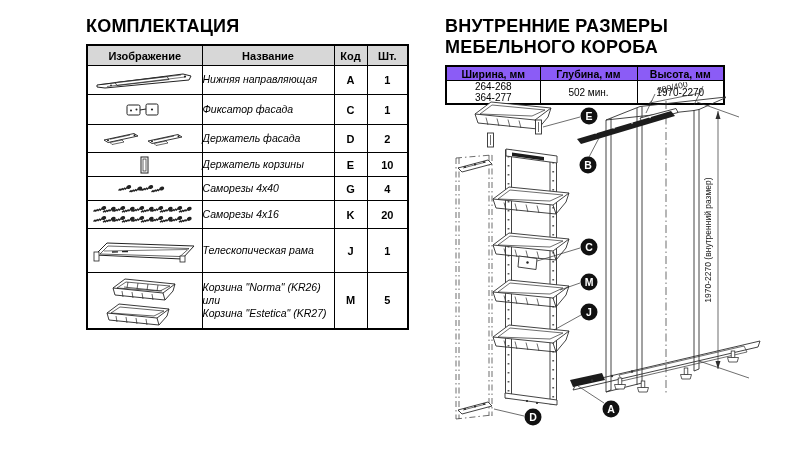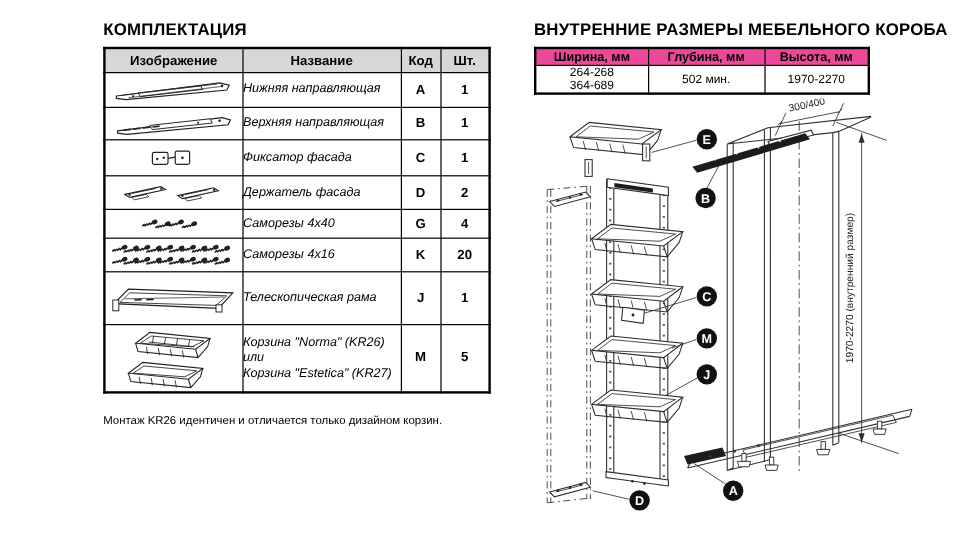--- a/index.html
+++ b/index.html
@@ -1,37 +1,37 @@
 <!DOCTYPE html>
 <html><head>
 <meta charset="utf-8">
 <style>
   html,body{margin:0;padding:0;}
   body{
     width:800px;height:450px;background:#ffffff;position:relative;
     font-family:"Liberation Sans",sans-serif;color:#000;overflow:hidden;
   }
-  .section-title{font-weight:bold;font-size:14px;letter-spacing:.2px;margin:0 0 7px 0;}
+  .section-title{font-weight:bold;font-size:18px;letter-spacing:.2px;margin:0 0 7px 0;}
   
   #kit{position:absolute;left:86px;top:16px;}
   table{border-collapse:collapse;background:#fff;padding-left:18px;}
   table.kit-table{width:321px;table-layout:fixed;border:2px solid #000;}
   table.kit-table th, table.kit-table td{border:1px solid #000;padding:0;}
   table.kit-table th{background:#d7d7d7;font-size:11px;font-weight:bold;height:19px;}
   td.img-cell{text-align:center;vertical-align:middle;}
   td.img-cell svg{display:block;margin:0 auto;}
   td.name-cell{font-size:10.5px;text-align:left;padding-left:8px;vertical-align:middle;line-height:1.25;font-style:italic;}
   td.code-cell, td.qty-cell{font-size:11px;font-weight:bold;text-align:center;vertical-align:middle;}
   .or-line{}
   #kit-footnote{margin-top:16px;font-size:9.5px;line-height:1.4;}
   
   #dims{position:absolute;left:445px;top:16px;}
   table.dims-table{width:278px;table-layout:fixed;border:2px solid #000;}
   table.dims-table th, table.dims-table td{border:1px solid #000;padding:0;}
-  table.dims-table th{background:#ec4899;font-size:10.5px;font-weight:bold;height:13px;}
+  table.dims-table th{background:#8b5cf6;font-size:10.5px;font-weight:bold;height:13px;}
   table.dims-table td{font-size:10px;text-align:center;vertical-align:middle;height:22px;line-height:1.1;}
   
   #diagram{position:absolute;left:440px;top:82px;}
   .ln{stroke:#2f2f2f;stroke-width:0.9;fill:none;}
   .thin{stroke:#2f2f2f;stroke-width:0.7;fill:none;}
   .wf{fill:#ffffff;stroke:#2f2f2f;stroke-width:0.9;}
   .dk{fill:#1c1c1c;stroke:none;}
   .dimtext{font-size:8.5px;fill:#222;}
   .callout-circle{fill:#111;}
   .callout-letter{fill:#fff;font-size:10.5px;font-weight:bold;text-anchor:middle;}
@@ -88,34 +88,20 @@
           <svg width="100" height="20">
             <polygon points="2,15 88,4 96,6 94,10 10,18 2,17" fill="#fff" stroke="#222" stroke-width="1"></polygon>
             <polygon points="20,12.5 72,6.5 74,9.5 22,15.5" fill="#fff" stroke="#222" stroke-width="0.8"></polygon>
             <path d="M6,14.5 L86,5 M12,16.5 L90,7" stroke="#222" stroke-width="0.6" fill="none"></path>
             <circle cx="90" cy="6.6" r="1.1" fill="#222"></circle>
               <circle cx="16" cy="15.3" r="0.9" fill="#222"></circle>
           </svg>
         </td>
         <td class="name-cell">Нижняя направляющая</td>
         <td class="code-cell">A</td>
-        <td class="qty-cell">1</td>
-      </tr>
-      <tr style="height:27px">
-        <td class="img-cell">
-          <svg width="100" height="20">
-            <polygon points="3,16 90,5 97,7 95,11 11,19 3,18" fill="#fff" stroke="#222" stroke-width="1"></polygon>
-            <polygon points="30,11.5 80,6 82,9.5 32,15" fill="#fff" stroke="#222" stroke-width="0.8"></polygon>
-            <path d="M8,15.5 L14,14.8 M16,14.6 L22,13.9 M24,13.7 L30,13 M32,12.8 L38,12.1" stroke="#222" stroke-width="1.4" fill="none"></path>
-            <circle cx="88" cy="7.6" r="1.1" fill="#222"></circle>
-              <circle cx="70" cy="9.3" r="0.9" fill="#222"></circle>
-          </svg>
-        </td>
-        <td class="name-cell">Верхняя направляющая</td>
-        <td class="code-cell">B</td>
         <td class="qty-cell">1</td>
       </tr>
       <tr style="height:30px">
         <td class="img-cell">
           <svg width="42" height="20">
             <rect x="3" y="5" width="13" height="10" rx="1.5" fill="#fff" stroke="#222" stroke-width="1"></rect>
             <circle cx="7" cy="10.5" r="1" fill="#222"></circle>
               <circle cx="12.5" cy="9.5" r="1" fill="#222"></circle>
             <path d="M16,10 L22,9" stroke="#222" stroke-width="1"></path>
             <rect x="22" y="4" width="12" height="11" rx="1.5" fill="#fff" stroke="#222" stroke-width="1"></rect>
@@ -141,20 +127,31 @@
               <path d="M8,9.2 L28,5" stroke="#222" stroke-width="0.7"></path>
               <circle cx="6" cy="10.2" r="1" fill="#222"></circle>
                 <circle cx="32.5" cy="5.2" r="1" fill="#222"></circle>
               <polygon points="8,12.5 20,10 22,12 10,14.5" fill="#fff" stroke="#222" stroke-width="0.7"></polygon>
             </g>
           </svg>
         </td>
         <td class="name-cell">Держатель фасада</td>
         <td class="code-cell">D</td>
         <td class="qty-cell">2</td>
+      </tr>
+      <tr style="height:24px">
+        <td class="img-cell">
+          <svg width="14" height="20">
+            <rect x="3" y="2" width="7" height="16" fill="#fff" stroke="#222" stroke-width="1"></rect>
+            <rect x="5" y="4" width="3" height="12" fill="#fff" stroke="#222" stroke-width="0.7"></rect>
+          </svg>
+        </td>
+        <td class="name-cell">Держатель корзины</td>
+        <td class="code-cell">E</td>
+        <td class="qty-cell">10</td>
       </tr>
       <tr style="height:24px">
         <td class="img-cell">
           <svg width="56" height="13">
             <use href="#screw" x="1" y="2"></use>
               <use href="#screw" x="12" y="3.5"></use>
             <use href="#screw" x="23" y="2"></use>
               <use href="#screw" x="34" y="3.5"></use>
           </svg>
         </td>
@@ -223,21 +220,20 @@
           <div class="or-line">или</div>
           <div>Корзина "Estetica" (KR27)</div>
         </td>
         <td class="code-cell">M</td>
         <td class="qty-cell">5</td>
       </tr>
     </tbody>
   </table>
 
   <div id="kit-footnote">
-    <div>Монтаж KR26 идентичен и отличается только дизайном корзин.</div>
   </div>
 </div>
 
 <div id="dims">
   <h1 class="section-title">ВНУТРЕННИЕ РАЗМЕРЫ МЕБЕЛЬНОГО КОРОБА</h1>
   <table class="dims-table">
     <colgroup>
         <col style="width:94px">
         <col style="width:97px">
         <col style="width:87px">
@@ -246,21 +242,21 @@
       <tr>
         <th>Ширина, мм</th>
         <th>Глубина, мм</th>
         <th>Высота, мм</th>
       </tr>
     </thead>
     <tbody>
       <tr>
         <td>
           <div>264-268</div>
-          <div>364-689</div>
+          <div>364-277</div>
         </td>
         <td>502 мин.</td>
         <td>1970-2270</td>
       </tr>
     </tbody>
   </table>
 </div>
 
 <svg id="diagram" width="330" height="368" viewBox="440 82 330 368">
 

